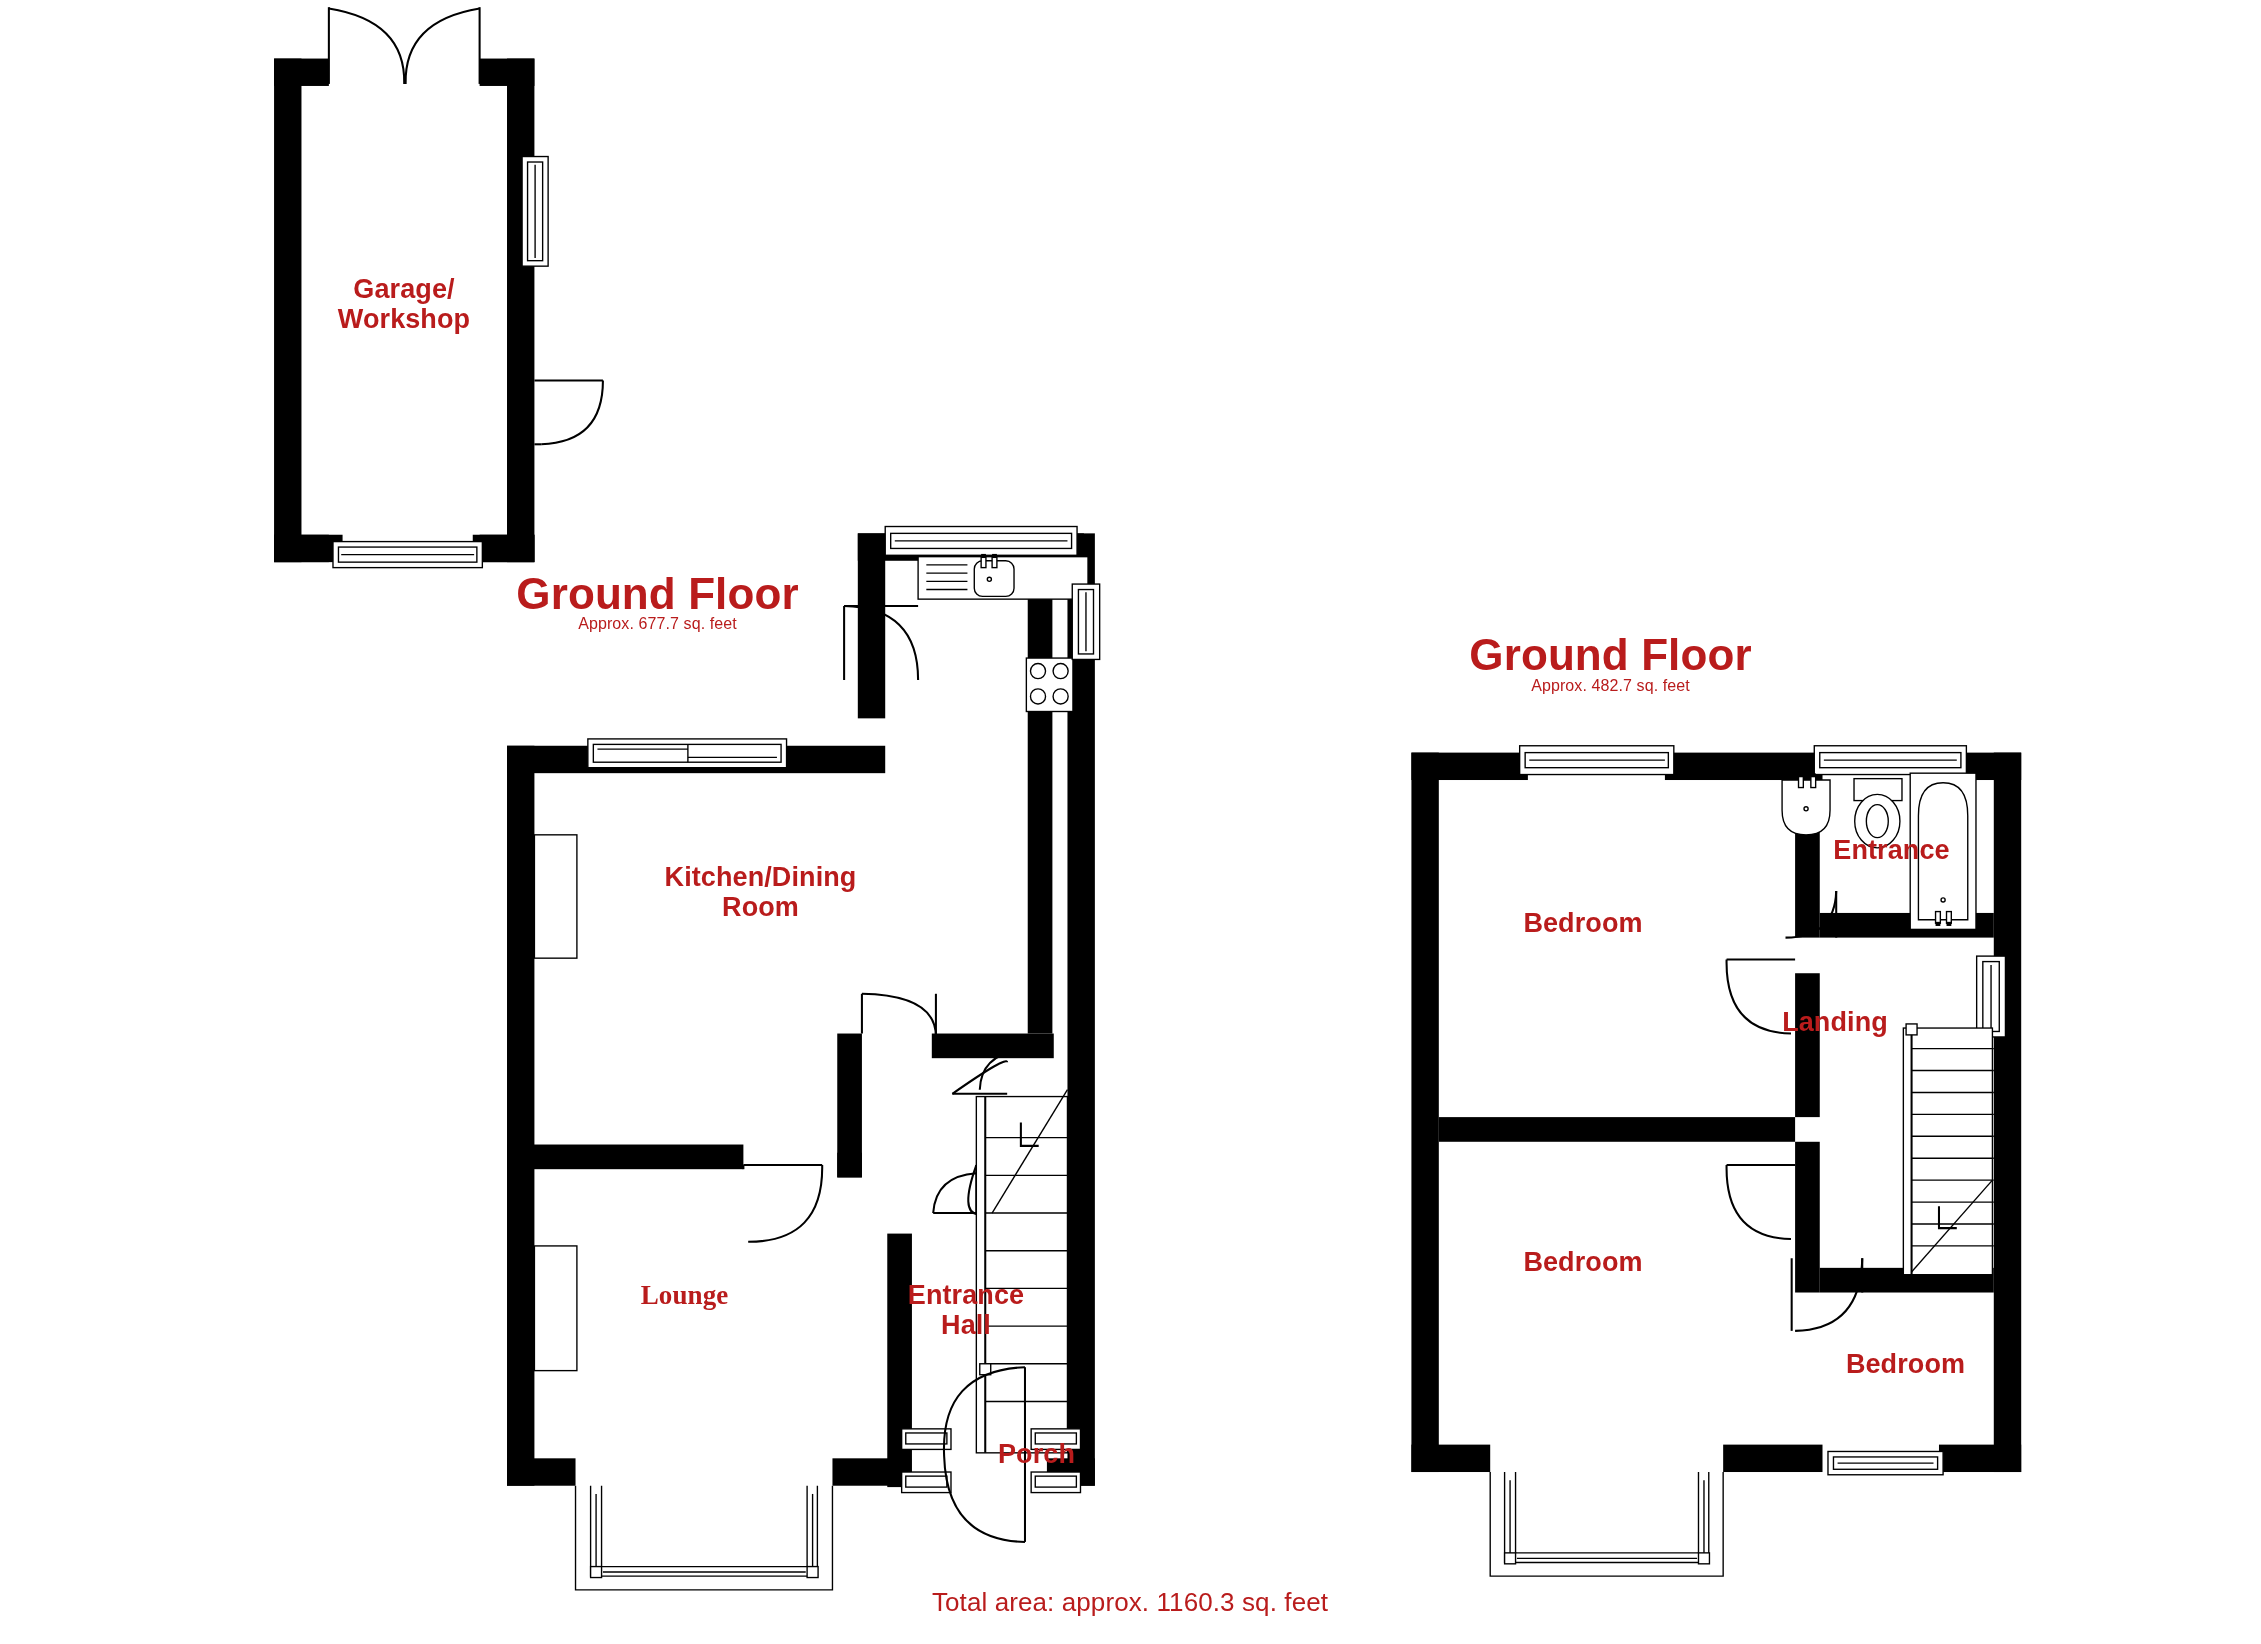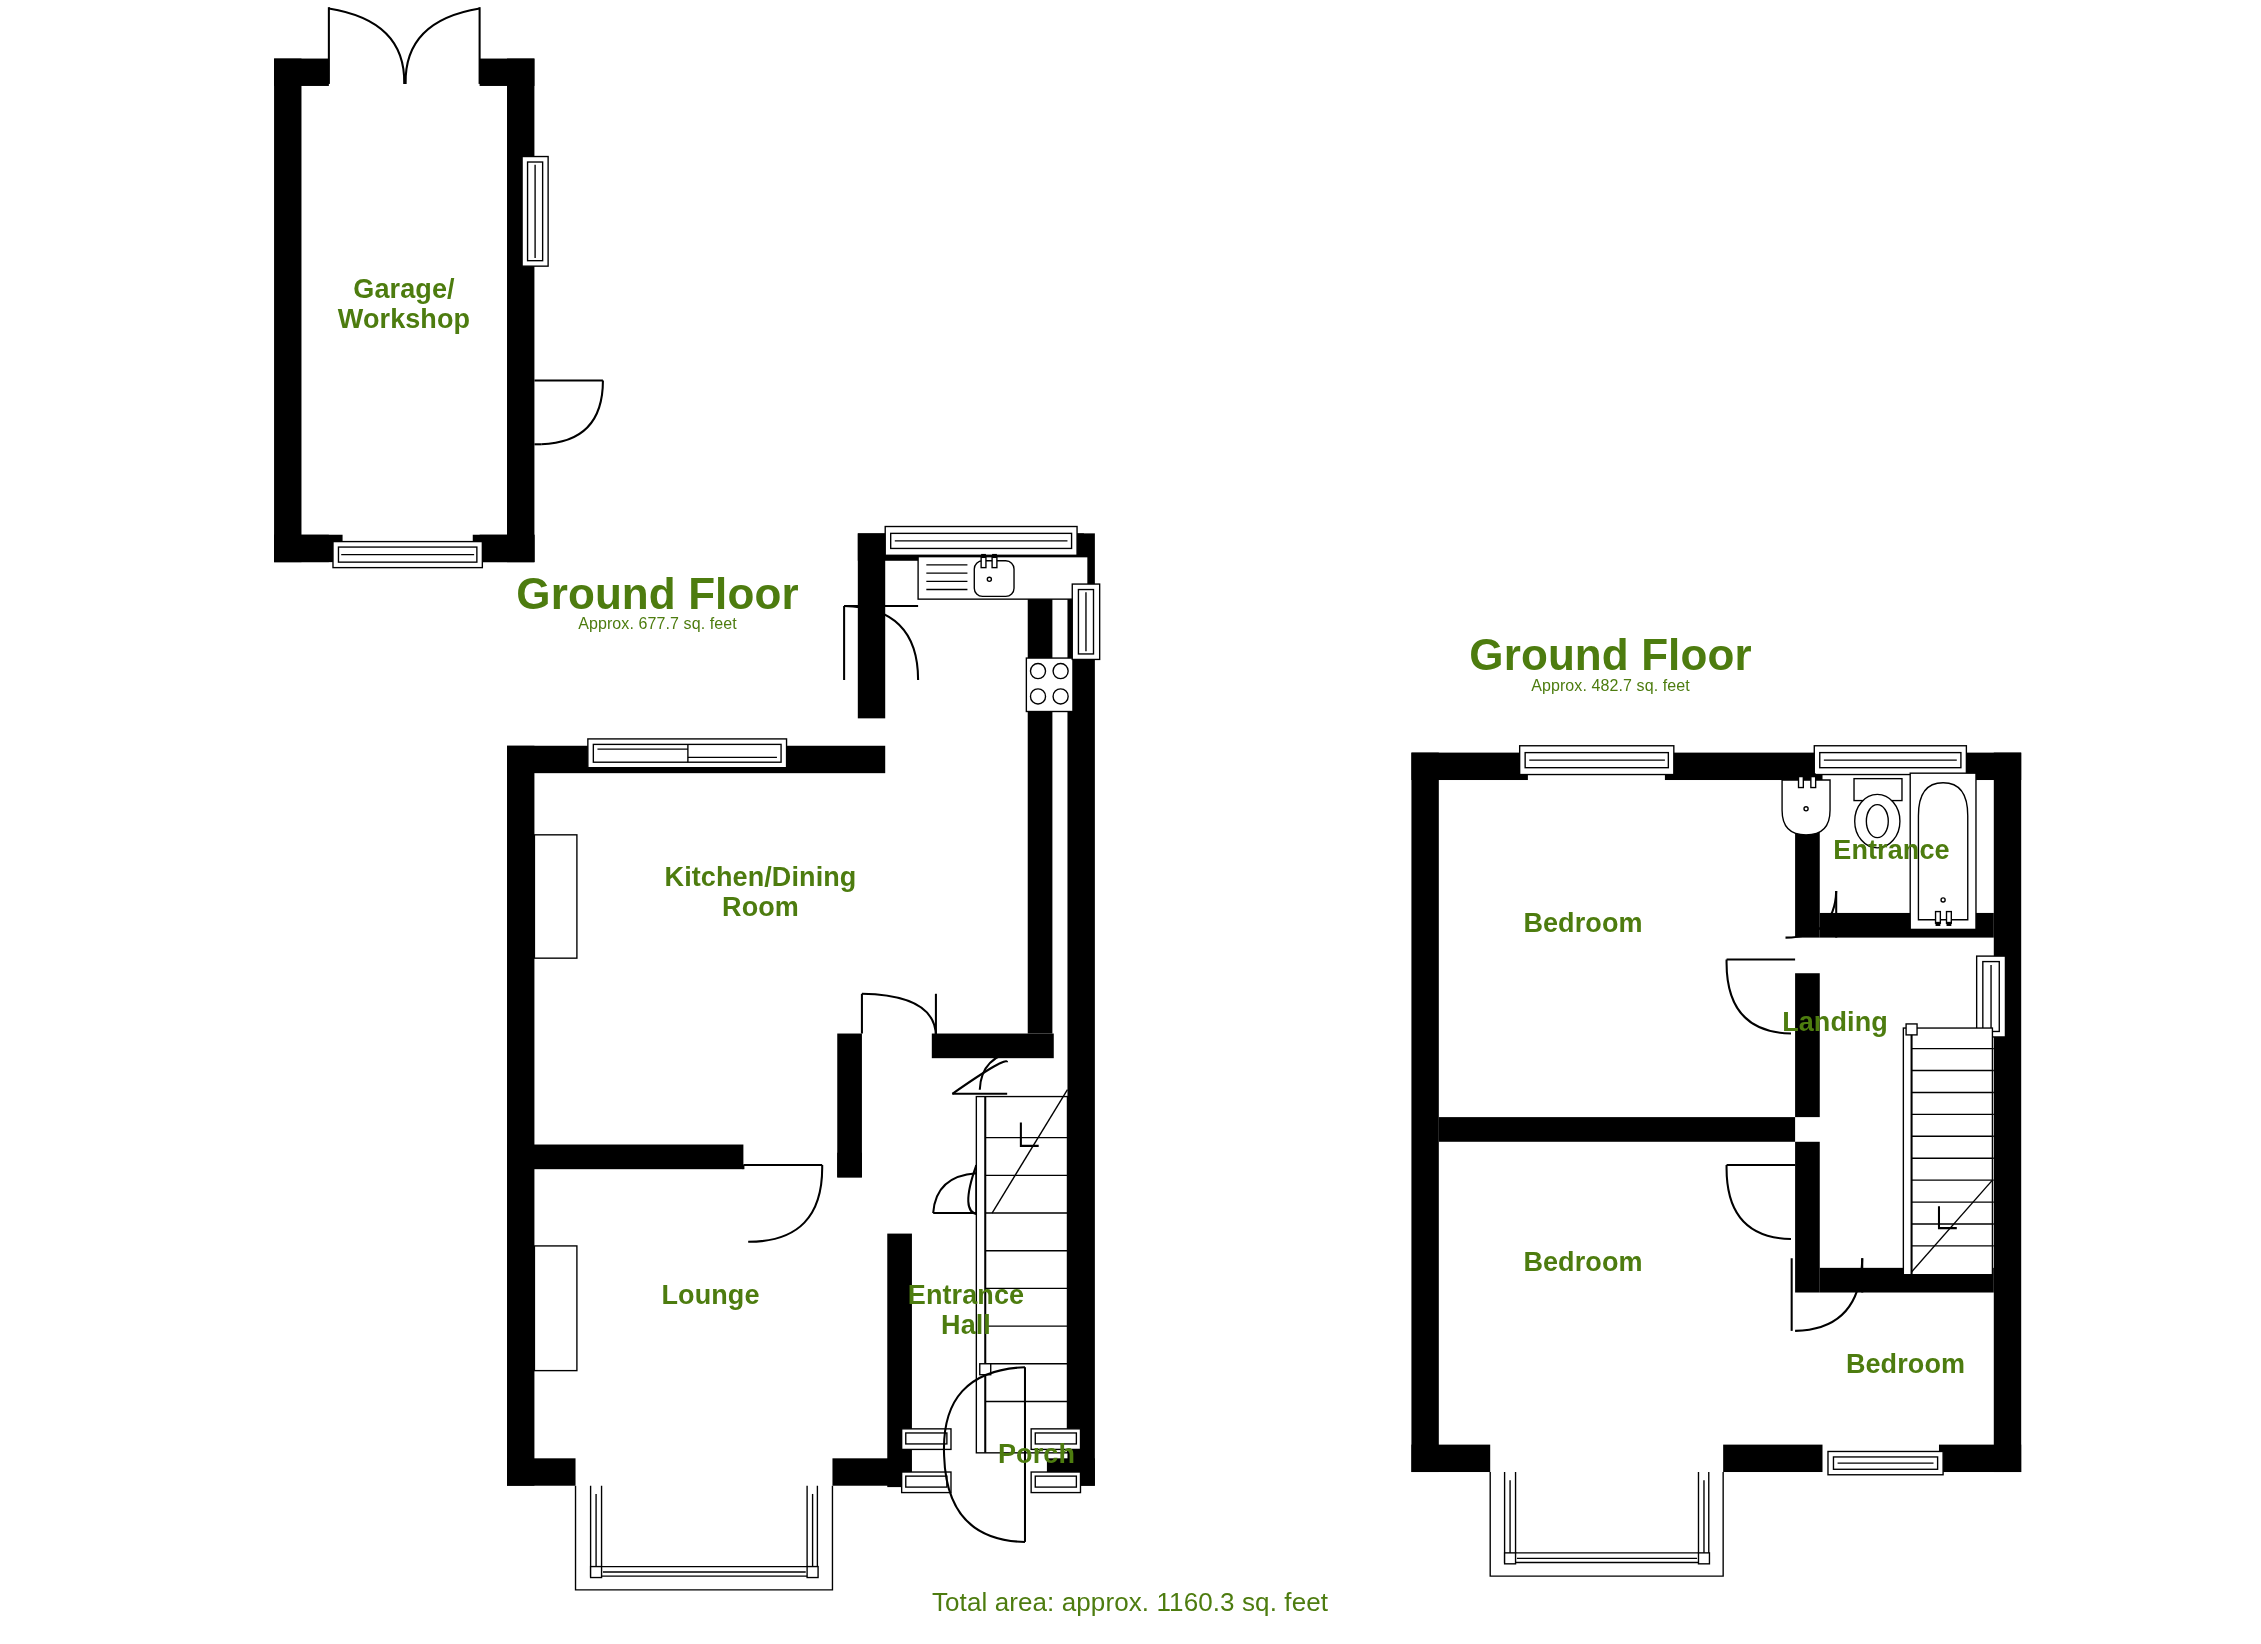--- a/index.html
+++ b/index.html
@@ -6,21 +6,21 @@
   body{
     width:2261px;height:1645px;position:relative;overflow:hidden;
     font-family:"Liberation Sans", sans-serif;
     -webkit-font-smoothing:antialiased;
   }
   .stage{position:absolute;left:0;top:0;width:2261px;height:1645px;}
   svg.plan{position:absolute;left:0;top:0;width:2261px;height:1645px;display:block;}
 
   
   .lbl{
-    position:absolute;color:#4d7c0f;font-weight:bold;text-align:center;
+    position:absolute;color:#b91c1c;font-weight:bold;text-align:center;
     line-height:1.12;white-space:pre-line;letter-spacing:0.1px;
   }
   .room-lbl{font-size:27px;}
   .floor-title{font-size:44px;font-weight:bold;}
   .floor-sub{font-size:16px;font-weight:normal;}
   .total-lbl{font-size:26px;font-weight:normal;}
 </style>
 </head>
 <body>
 
@@ -357,21 +357,21 @@
 
 <div class="lbl room-lbl" style="left:274px;top:274px;width:260px;">Garage/
 Workshop</div>
 
 <div class="lbl floor-title" style="left:507px;top:569px;width:301px;">Ground Floor</div>
 <div class="lbl floor-sub" style="left:507px;top:615px;width:301px;">Approx. 677.7 sq. feet</div>
 
 <div class="lbl room-lbl" style="left:603px;top:862px;width:315px;">Kitchen/Dining
 Room</div>
 
-<div class="lbl room-lbl" style="left:594px;top:1280px;width:233px;">Lounge</div>
+<div class="lbl room-lbl" style="left:568px;top:1280px;width:233px;font-family:Liberation Serif, serif;">Lounge</div>
 
 <div class="lbl room-lbl" style="left:877px;top:1280px;width:178px;">Entrance
 Hall</div>
 
 <div class="lbl room-lbl" style="left:904px;top:1439px;width:171px;text-align:right;">Porch</div>
 
 <div class="lbl floor-title" style="left:1439px;top:630px;width:343px;">Ground Floor</div>
 <div class="lbl floor-sub" style="left:1439px;top:677px;width:343px;">Approx. 482.7 sq. feet</div>
 
 <div class="lbl room-lbl" style="left:1446px;top:908px;width:274px;">Bedroom</div>

